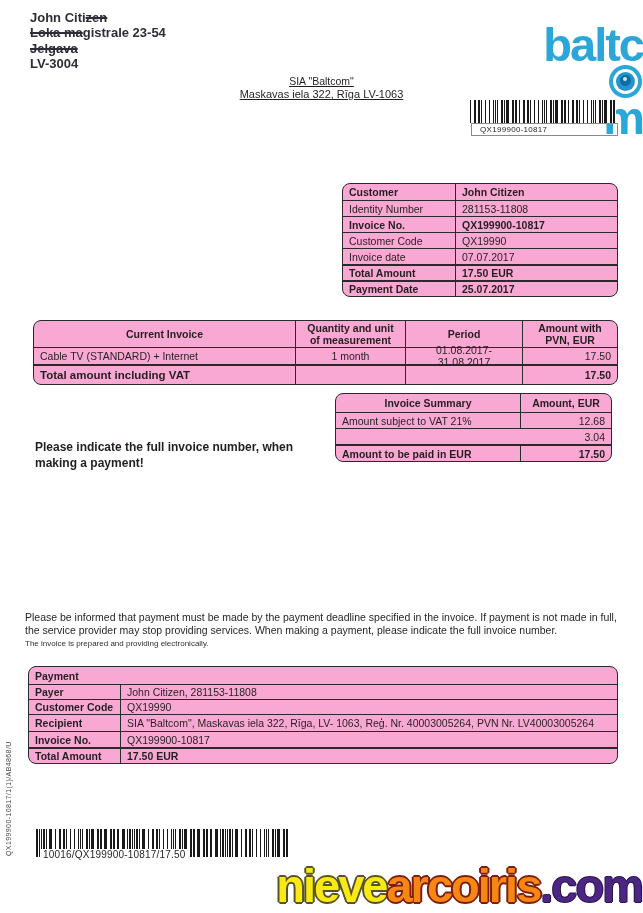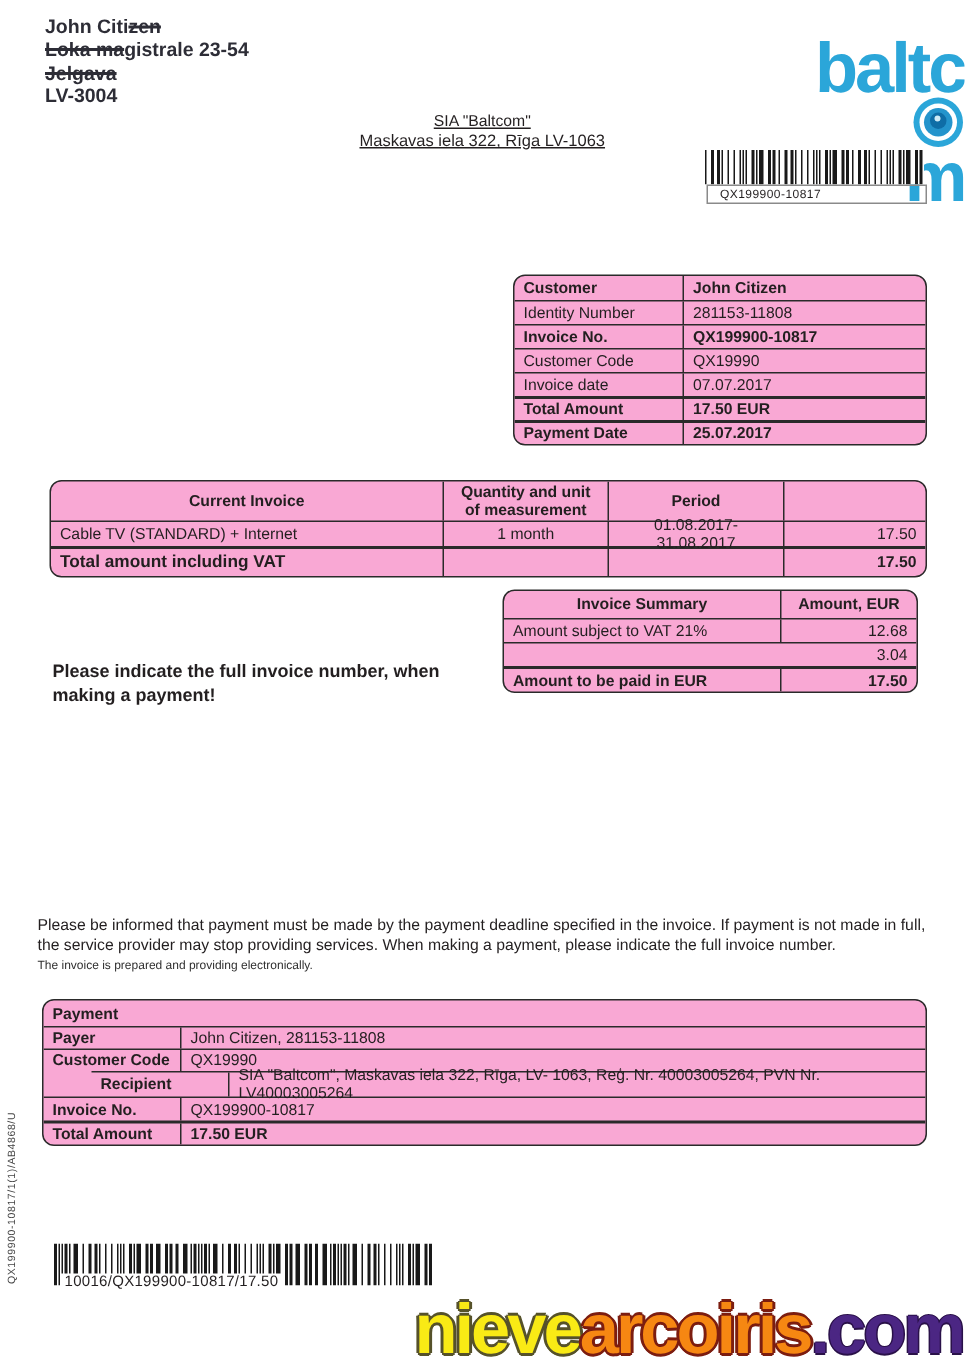--- a/index.html
+++ b/index.html
@@ -70,23 +70,23 @@
 
   .note { left:35px; top:440px; width:290px; font-size:12px; font-weight:bold; line-height:1.3; }
 
   .para { left:25px; top:611px; width:600px; font-size:10.5px; line-height:1.25; }
   .para-small { left:25px; top:639px; width:600px; font-size:8px; color:#2f2f2f; }
 
   
   .payment { left:28px; top:666px; width:590px; }
   .payment .hrow { height:17px; }
   .payment .c1 { width:92px; }
-  .payment .c2 { flex:1; }
+  .payment .c2 { flex:1;text-align:right; }
   .payment .r15 { height:15px; }
-  .payment .r17 { height:17px;margin-left:32px; }
+  .payment .r17 { height:17px; }
   .payment .racc { height:45px; }
   .payment .r16 { height:16px; }
   .pre { white-space:pre-line; line-height:1.4; }
 
   
   .sidetext { left:5px; top:856px; transform:rotate(-90deg); transform-origin:0 0; font-size:7px; color:#454545; letter-spacing:0.4px; white-space:nowrap; }
 
   
   .watermark { right:1px; bottom:4px; font-size:47px; font-weight:bold; letter-spacing:-2px; line-height:1; white-space:nowrap; }
   .wm-yellow { color:#f9ea15; text-shadow:-2px 0 #56522a, 2px 0 #56522a, 0 -2px #56522a, 0 2px #56522a, -1px -1px #56522a, 1px 1px #56522a, -1px 1px #56522a, 1px -1px #56522a; }
@@ -191,20 +191,21 @@
     <div class="tcell rb c1 b">Payment Date</div>
     <div class="tcell c2 b">25.07.2017</div>
   </div>
 </div>
 
 <div class="abs tbl curinv">
   <div class="trow h">
     <div class="tcell rb c1 b ctr hc">Current Invoice</div>
     <div class="tcell rb c2 b ctr hc">Quantity and unit of measurement</div>
     <div class="tcell rb c3 b ctr hc">Period</div>
+    <div class="tcell c4 b ctr hc">Amount with PVN, EUR</div>
   </div>
   <div class="trow r1">
     <div class="tcell rb c1">Cable TV (STANDARD) + Internet</div>
     <div class="tcell rb c2 ctr">1 month</div>
     <div class="tcell rb c3 ctr">01.08.2017-31.08.2017</div>
     <div class="tcell c4 rt">17.50</div>
   </div>
   <div class="trow thick r2">
     <div class="tcell rb c1 b" style="font-size:11.5px">Total amount including VAT</div>
     <div class="tcell rb c2"></div>

